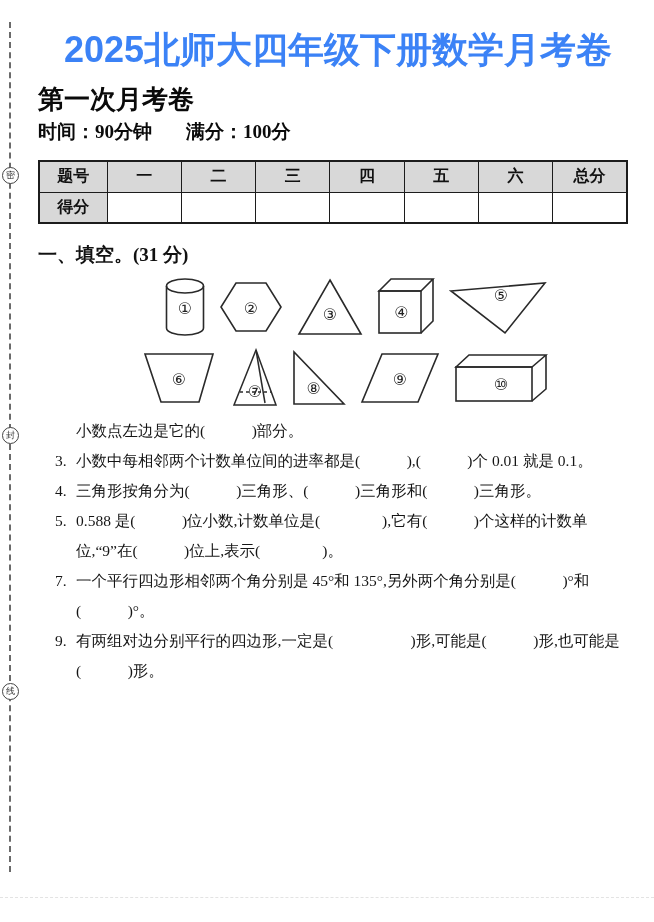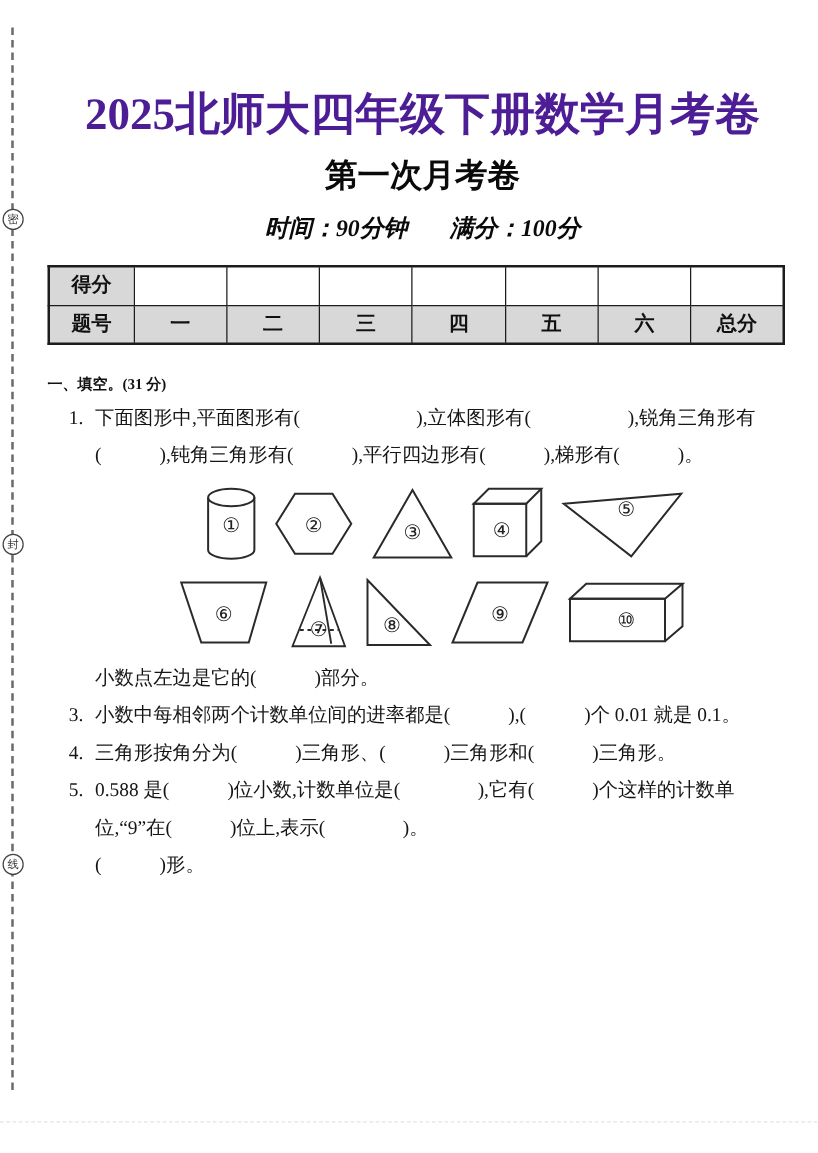--- a/index.html
+++ b/index.html
@@ -13,37 +13,37 @@
   .binding-line { position:absolute; left:9px; top:22px; height:850px; width:0;
     border-left:2px dashed #6a6a6a; }
   .seal { position:absolute; left:2px; width:17px; height:17px; border:1.3px solid #444;
     border-radius:50%; background:#fff; font-size:9px; line-height:14px; text-align:center;
     color:#333; font-family:"Liberation Sans","DejaVu Sans",sans-serif; }
   .seal1 { top:167px; } .seal2 { top:427px; } .seal3 { top:683px; }
   .bottom-cutline { position:absolute; left:0; right:0; top:897px; border-top:1px dashed #e3e3e3; }
 
   .content { position:absolute; left:38px; top:0; width:600px; }
 
-  .paper-title { margin-top:69px; text-align:center; font-size:36px; line-height:44px;
-    font-weight:bold; color:#4c1d95; letter-spacing:0;
-    font-family:Liberation Serif, serif; }
-  .paper-subtitle { margin-top:12px; text-align:center; font-size:26px; line-height:32px;
+  .paper-title { margin-top:28px; text-align:center; font-size:36px; line-height:44px;
+    font-weight:bold; color:#3b82f6; letter-spacing:0;
+    font-family:Liberation Sans, sans-serif; }
+  .paper-subtitle { margin-top:12px; text-align:left; font-size:26px; line-height:32px;
     font-weight:bold; color:#0a0a0a; }
-  .paper-meta { margin-top:15px; text-align:center; font-size:19px; line-height:24px;
-    font-weight:bold; color:#0a0a0a;font-style:italic; }
+  .paper-meta { margin-top:4px; font-size:19px; line-height:24px;
+    font-weight:bold; color:#0a0a0a; }
   .paper-meta .gap { display:inline-block; width:34px; }
 
   table.score-table { margin-top:16px; border-collapse:collapse; table-layout:fixed;
     width:590px; border:2.5px solid #1c1c1c; }
   table.score-table td { border:1.6px solid #1c1c1c; height:31px; text-align:center;
     font-size:16px; font-weight:bold; color:#111; background:#ffffff; }
   table.score-table .hdr { background:#d8d8d8; }
   table.score-table col.c0 { width:68px; }
 
-  .section-title { margin-top:18px; font-size:12px; line-height:26px; font-weight:bold; color:#111; }
+  .section-title { margin-top:18px; font-size:19px; line-height:26px; font-weight:bold; color:#111; }
 
   .question { margin-left:17px; }
   .q-line { line-height:30px; font-size:15.5px; white-space:pre; color:#151515; }
   .q-num { display:inline-block; width:21px; }
   .q-cont { padding-left:21px; }
   .mt8 { margin-top:8px; }
 
   .shapes-row { display:flex; align-items:center; }
   .shapes-row1 { margin-left:127px; margin-top:8px; gap:14px; height:62px; }
   .shapes-row2 { margin-left:102px; margin-top:10px; gap:14px; height:60px; }
@@ -81,48 +81,44 @@
           <col>
           <col>
           <col>
           <col>
           <col>
           <col>
           <col>
         </colgroup>
       <tbody>
           <tr>
-        <td class="hdr">得分</td>
-        <td></td>
-        <td></td>
-        <td></td>
-        <td></td>
-        <td></td>
-        <td></td>
-        <td></td>
-      </tr>
-      <tr>
         <td class="hdr">题号</td>
         <td class="hdr">一</td>
         <td class="hdr">二</td>
         <td class="hdr">三</td>
         <td class="hdr">四</td>
         <td class="hdr">五</td>
         <td class="hdr">六</td>
         <td class="hdr">总分</td>
       </tr>
+      <tr>
+        <td class="hdr">得分</td>
+        <td></td>
+        <td></td>
+        <td></td>
+        <td></td>
+        <td></td>
+        <td></td>
+        <td></td>
+      </tr>
     </tbody>
       </table>
 
     <div class="section-title">一、填空。(31 分)</div>
 
-    <div class="question">
-      <div class="q-line"><span class="q-num">1.</span><span>下面图形中,平面图形有(　　　　　　),立体图形有(　　　　　),锐角三角形有</span></div>
-      <div class="q-line q-cont"><span>(　　　),钝角三角形有(　　　),平行四边形有(　　　),梯形有(　　　)。</span></div>
-    </div>
 
     <div class="shapes-row shapes-row1">
       <div class="shape s1">
         <svg width="40" height="60" viewBox="0 0 40 60" fill="none" stroke="#2a2a2a" stroke-width="1.6">
           <ellipse cx="20" cy="9" rx="18.5" ry="7"></ellipse>
           <path d="M1.5 9 L1.5 51 A18.5 7 0 0 0 38.5 51 L38.5 9"></path>
         </svg>
         <span class="lbl">①</span>
       </div>
       <div class="shape s2">
@@ -201,20 +197,25 @@
     <div class="question">
       <div class="q-line"><span class="q-num">4.</span><span>三角形按角分为(　　　)三角形、(　　　)三角形和(　　　)三角形。</span></div>
     </div>
 
     <div class="question">
       <div class="q-line"><span class="q-num">5.</span><span>0.588 是(　　　)位小数,计数单位是(　　　　),它有(　　　)个这样的计数单</span></div>
       <div class="q-line q-cont"><span>位,“9”在(　　　)位上,表示(　　　　)。</span></div>
     </div>
 
 
-
-
-    <div class="question">
+    <div class="question">
+      <div class="q-line"><span class="q-num">7.</span><span>一个平行四边形相邻两个角分别是 45°和 135°,另外两个角分别是(　　　)°和</span></div>
+      <div class="q-line q-cont"><span>(　　　)°。</span></div>
+    </div>
+
+
+    <div class="question">
+      <div class="q-line"><span class="q-num">9.</span><span>有两组对边分别平行的四边形,一定是(　　　　　)形,可能是(　　　)形,也可能是</span></div>
       <div class="q-line q-cont"><span>(　　　)形。</span></div>
     </div>
 
   </div>
 </div>
 
 </body></html>

